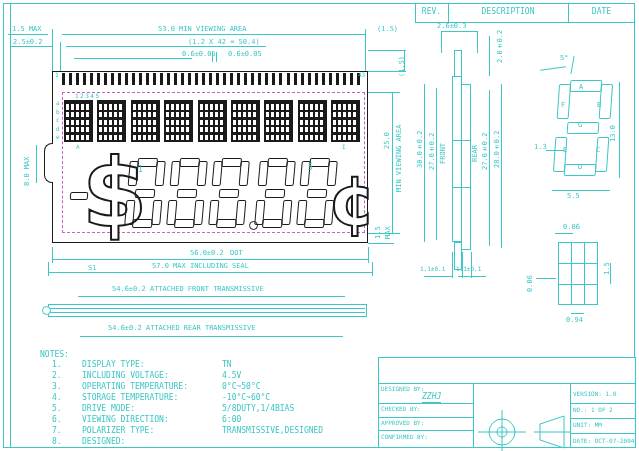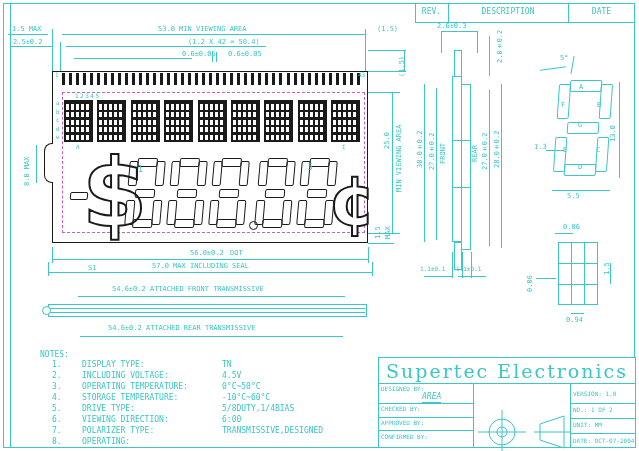--- a/index.html
+++ b/index.html
@@ -309,52 +309,51 @@
     <span class="nlabel">OPERATING TEMPERATURE:</span>
     <span class="nvalue">0°C~50°C</span>
   </div>
   <div class="notesrow" style="top:393px;">
     <span class="nnum">4.</span>
     <span class="nlabel">STORAGE TEMPERATURE:</span>
     <span class="nvalue">-10°C~60°C</span>
   </div>
   <div class="notesrow" style="top:404px;">
     <span class="nnum">5.</span>
-    <span class="nlabel">DRIVE TYPE:</span>
+    <span class="nlabel">DRIVE MODE:</span>
     <span class="nvalue">5/8DUTY,1/4BIAS</span>
   </div>
   <div class="notesrow" style="top:415px;">
     <span class="nnum">6.</span>
     <span class="nlabel">VIEWING DIRECTION:</span>
     <span class="nvalue">6:00</span>
   </div>
   <div class="notesrow" style="top:426px;">
     <span class="nnum">7.</span>
     <span class="nlabel">POLARIZER TYPE:</span>
     <span class="nvalue">TRANSMISSIVE,DESIGNED</span>
   </div>
   <div class="notesrow" style="top:437px;">
     <span class="nnum">8.</span>
-    <span class="nlabel">OPERATING:</span>
+    <span class="nlabel">DESIGNED:</span>
     <span class="nvalue"></span>
   </div>
 
   <div class="cyanbox" style="left:378px;top:357px;width:258px;height:91px;"></div>
-  <span style="position:absolute;left:378px;top:360px;width:258px;text-align:center;color:var(--c);font-family:'DejaVu Serif',serif;font-size:19px;letter-spacing:2px;">Supertec Electronics</span>
   <i class="hl" style="left:378px;top:383px;width:258px;"></i>
   <i class="vl" style="left:473px;top:383px;height:65px;"></i>
   <i class="vl" style="left:570px;top:383px;height:65px;"></i>
   <i class="hl" style="left:378px;top:403px;width:95px;"></i>
   <i class="hl" style="left:378px;top:417px;width:95px;"></i>
   <i class="hl" style="left:378px;top:430px;width:95px;"></i>
   <i class="hl" style="left:570px;top:403px;width:66px;"></i>
   <i class="hl" style="left:570px;top:418px;width:66px;"></i>
   <i class="hl" style="left:570px;top:433px;width:66px;"></i>
   <span class="lbl sm" style="left:381px;top:386px;">DESIGNED BY:</span>
-  <span class="lbl" style="left:422px;top:393px;font-style:italic;border-bottom:1px solid var(--c);font-size:8px;">AREA</span>
+  <span class="lbl" style="left:422px;top:393px;font-style:italic;border-bottom:1px solid var(--c);font-size:8px;">ZZHJ</span>
   <span class="lbl sm" style="left:381px;top:406px;">CHECKED BY:</span>
   <span class="lbl sm" style="left:381px;top:420px;">APPROVED BY:</span>
   <span class="lbl sm" style="left:381px;top:434px;">CONFIRMED BY:</span>
   <span class="lbl sm" style="left:573px;top:391px;">VERSION: 1.0</span>
   <span class="lbl sm" style="left:573px;top:407px;">NO.: 1 OF 2</span>
   <span class="lbl sm" style="left:573px;top:422px;">UNIT: MM</span>
   <span class="lbl sm" style="left:573px;top:438px;">DATE: OCT-07-2004</span>
   <svg width="110" height="52" style="position:absolute;left:468px;top:406px;">
     <line x1="10" y1="26" x2="58" y2="26" stroke="#3cc6c6" stroke-width="1"></line>
     <line x1="34" y1="4" x2="34" y2="48" stroke="#3cc6c6" stroke-width="1"></line>

